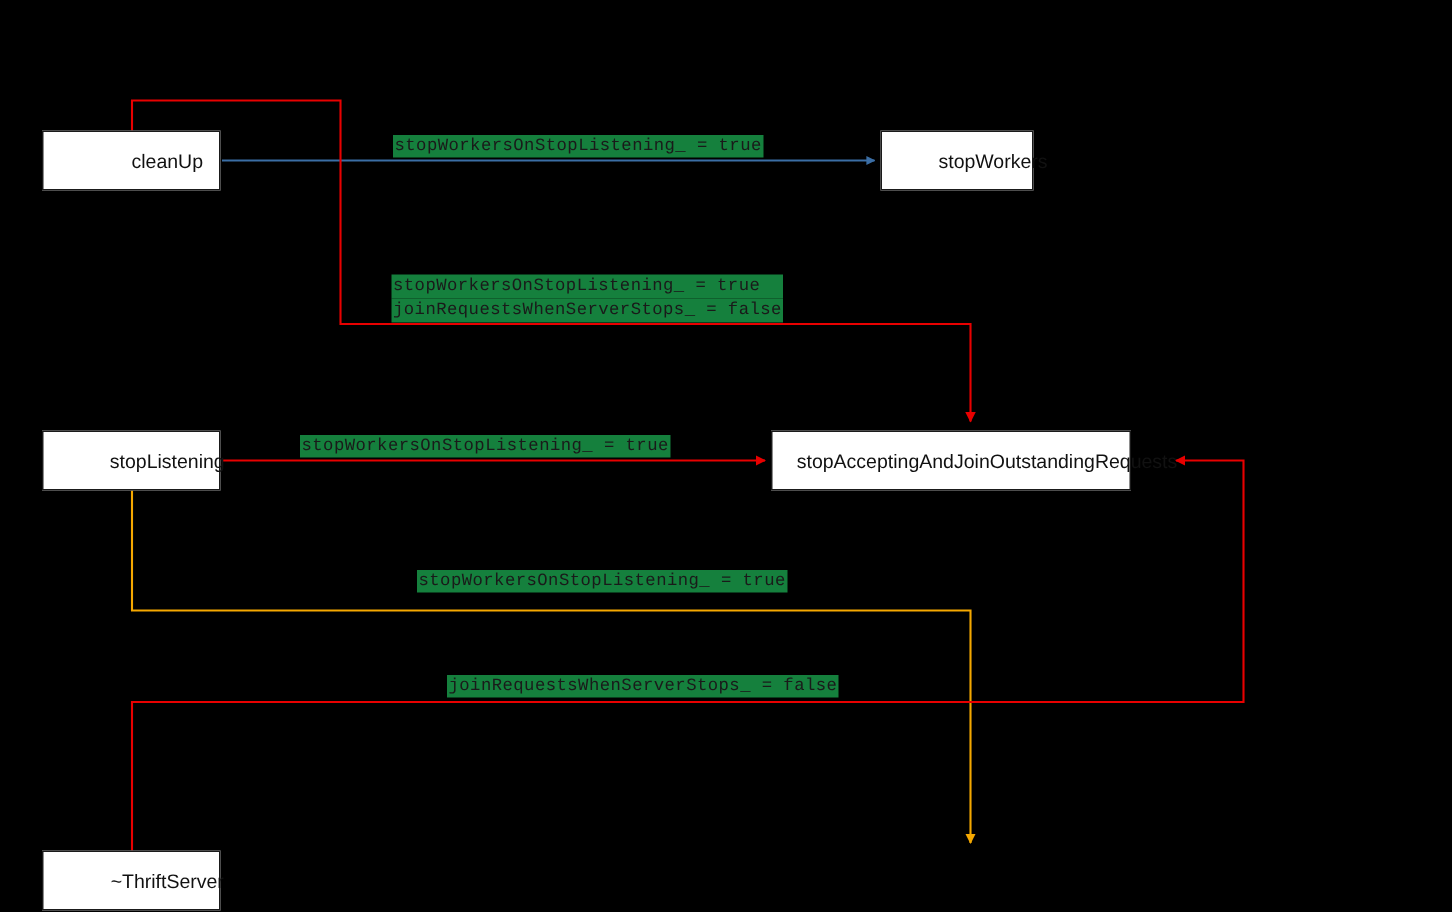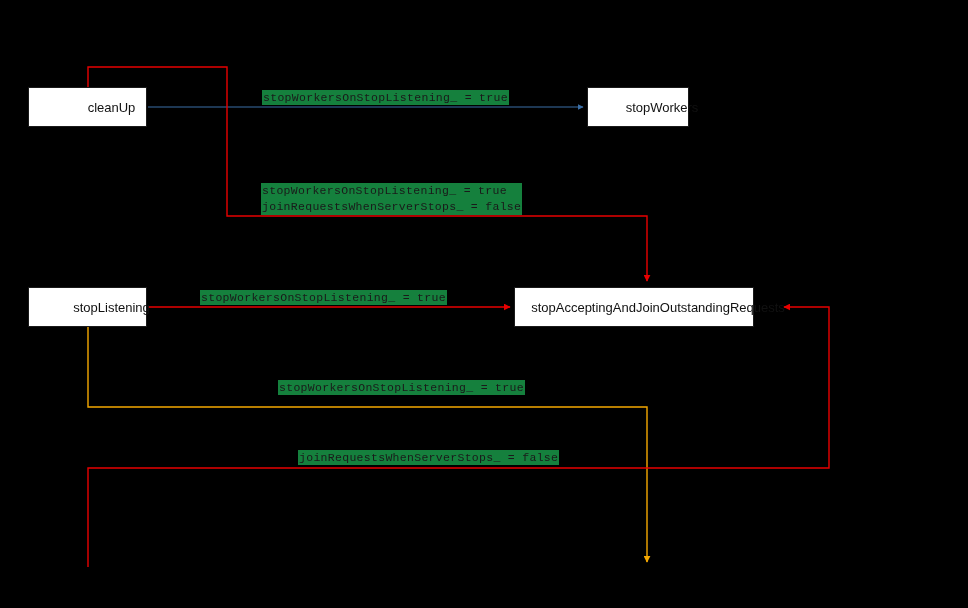--- a/index.html
+++ b/index.html
@@ -92,20 +92,23 @@
   </div>
 
   <div class="node" style="left:28px; top:287px; width:119px; height:40px;">
     <span>stopListening</span>
   </div>
 
   <div class="node" style="left:514px; top:287px; width:240px; height:40px;">
     <span>stopAcceptingAndJoinOutstandingRequests</span>
   </div>
 
+  <div class="node" style="left:28px; top:567px; width:119px; height:40px;">
+    <span>~ThriftServer</span>
+  </div>
 
 
   <div class="edge-label" style="left:262px; top:90px;">stopWorkersOnStopListening_ = true</div>
 
   <div style="position:absolute; left:261px; top:183px;">
     <div class="edge-label two-line" style="position:relative; left:0; top:0; display:block;">stopWorkersOnStopListening_ = true</div>
     <div class="edge-label two-line" style="position:relative; left:0; top:0; display:block;">joinRequestsWhenServerStops_ = false</div>
   </div>
 
   <div class="edge-label" style="left:200px; top:290px;">stopWorkersOnStopListening_ = true</div>

